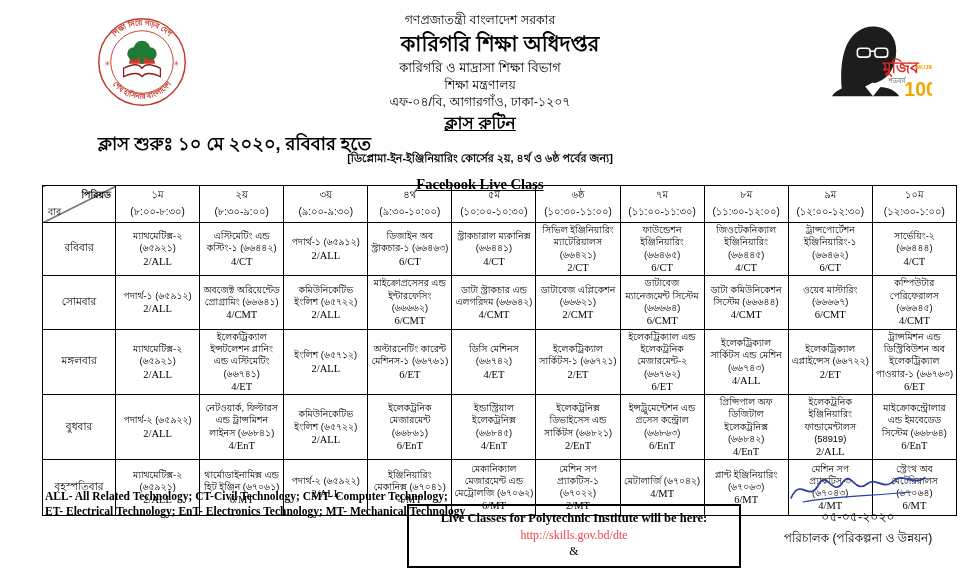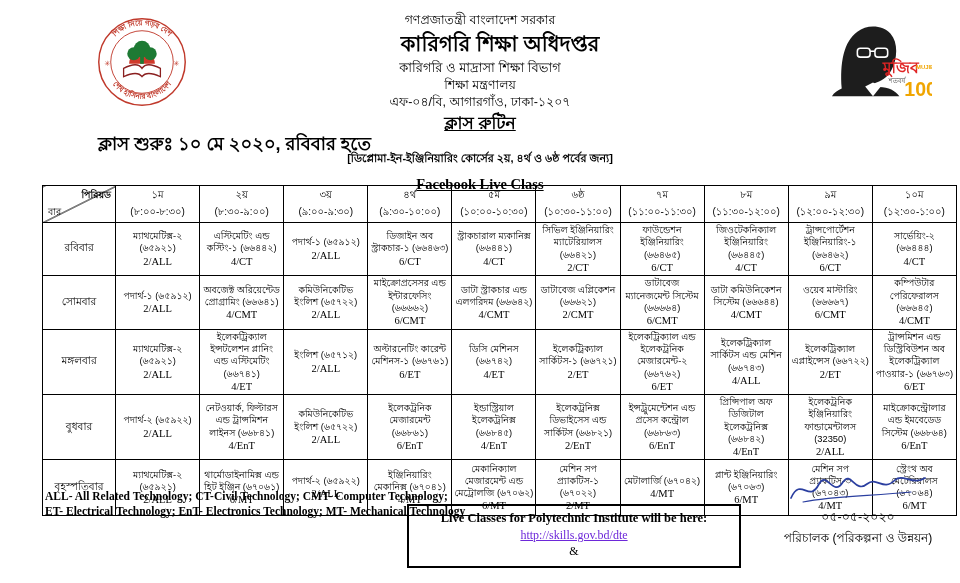--- a/index.html
+++ b/index.html
@@ -43,21 +43,21 @@
   .p-time { font-size:10px;  font-weight:normal; }
   .day-cell { font-size:10.5px; }
   .subject { font-size:9.3px; line-height:1.32; }
   .group { font-family:"Liberation Serif", serif; font-size:10.5px; line-height:1.15; margin-top:1px; }
   
   .legend { position:absolute; left:45px; top:489px; font-family:"Liberation Serif", serif;
             font-size:11.5px; font-weight:bold; line-height:1.3; }
   .live-box { position:absolute; left:407px; top:504px; width:318px; border:2px solid #000;
               text-align:center; padding:5px 6px 7px; font-family:"Liberation Serif", serif; }
   .live-heading { font-weight:bold; font-size:12.5px; }
-  .live-link { display:block; color:#6d28d9; text-decoration:underline; font-size:12px; margin-top:2px; cursor:pointer; }
+  .live-link { display:block; color:#ef4444; font-size:12px; margin-top:2px; cursor:pointer; }
   .amp { font-size:12px; margin-top:1px; }
   .sign-block { position:absolute; left:758px; top:468px; width:200px; text-align:center; }
   .sign-svg { display:block; margin:0 auto -2px; }
   .sign-date { font-size:12.5px; }
   .sign-name { font-size:12px; margin-top:3px; }
   .sign-designation { font-size:12px; margin-top:1px; }
 </style>
 </head>
 <body>
 
@@ -328,21 +328,21 @@
           </td>
           <td class="class-cell">
             <div class="subject">ইন্সট্রুমেন্টেশন এন্ড প্রসেস কন্ট্রোল (৬৬৮৬৩)</div>
             <div class="group">6/EnT</div>
           </td>
           <td class="class-cell">
             <div class="subject">প্রিন্সিপাল অফ ডিজিটাল ইলেকট্রনিক্স (৬৬৮৪২)</div>
             <div class="group">4/EnT</div>
           </td>
           <td class="class-cell">
-            <div class="subject">ইলেকট্রনিক ইঞ্জিনিয়ারিং ফান্ডামেন্টালস (32350)</div>
+            <div class="subject">ইলেকট্রনিক ইঞ্জিনিয়ারিং ফান্ডামেন্টালস (58919)</div>
             <div class="group">2/ALL</div>
           </td>
           <td class="class-cell">
             <div class="subject">মাইক্রোকন্ট্রোলার এন্ড ইমবেডেড সিস্টেম (৬৬৮৬৪)</div>
             <div class="group">6/EnT</div>
           </td>
         </tr>
         <tr>
           <td class="day-cell">বৃহস্পতিবার</td>
           <td class="class-cell">

